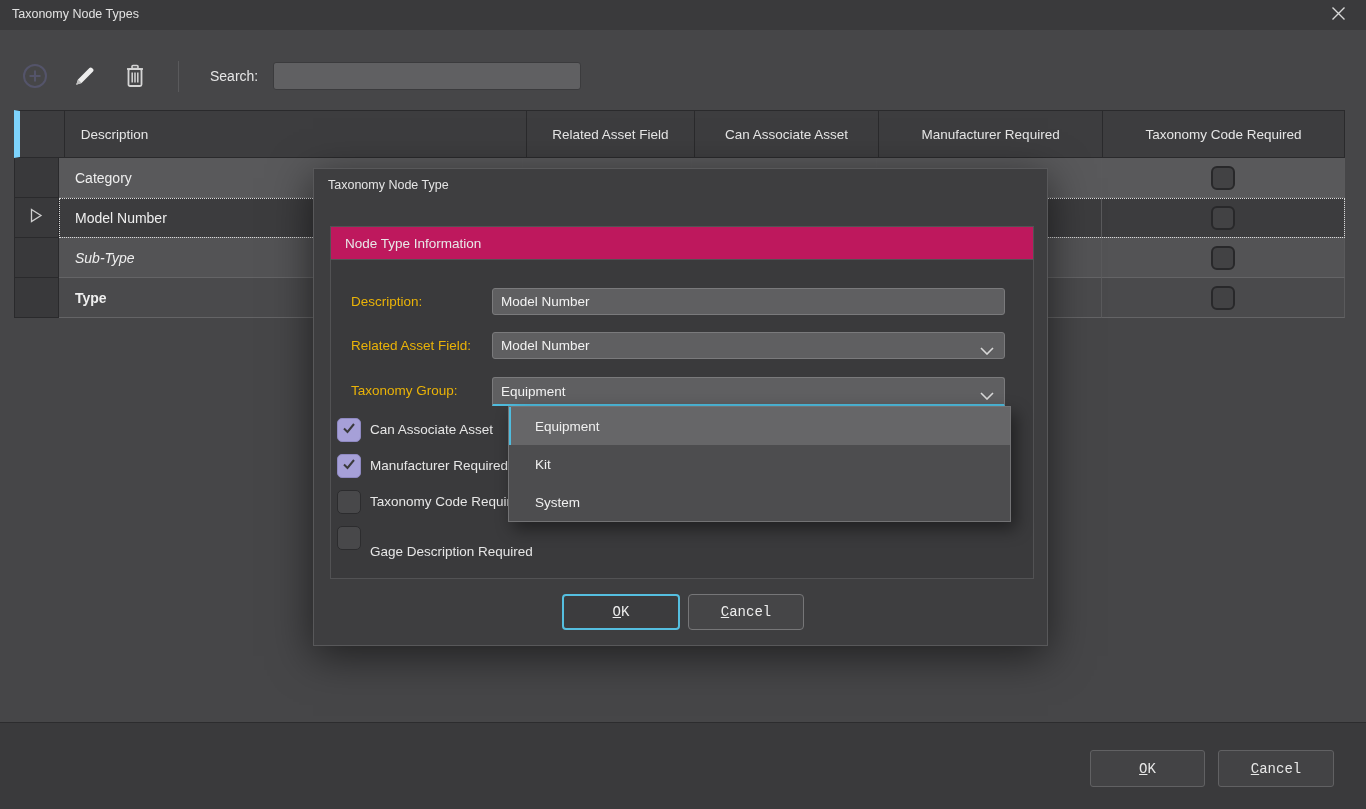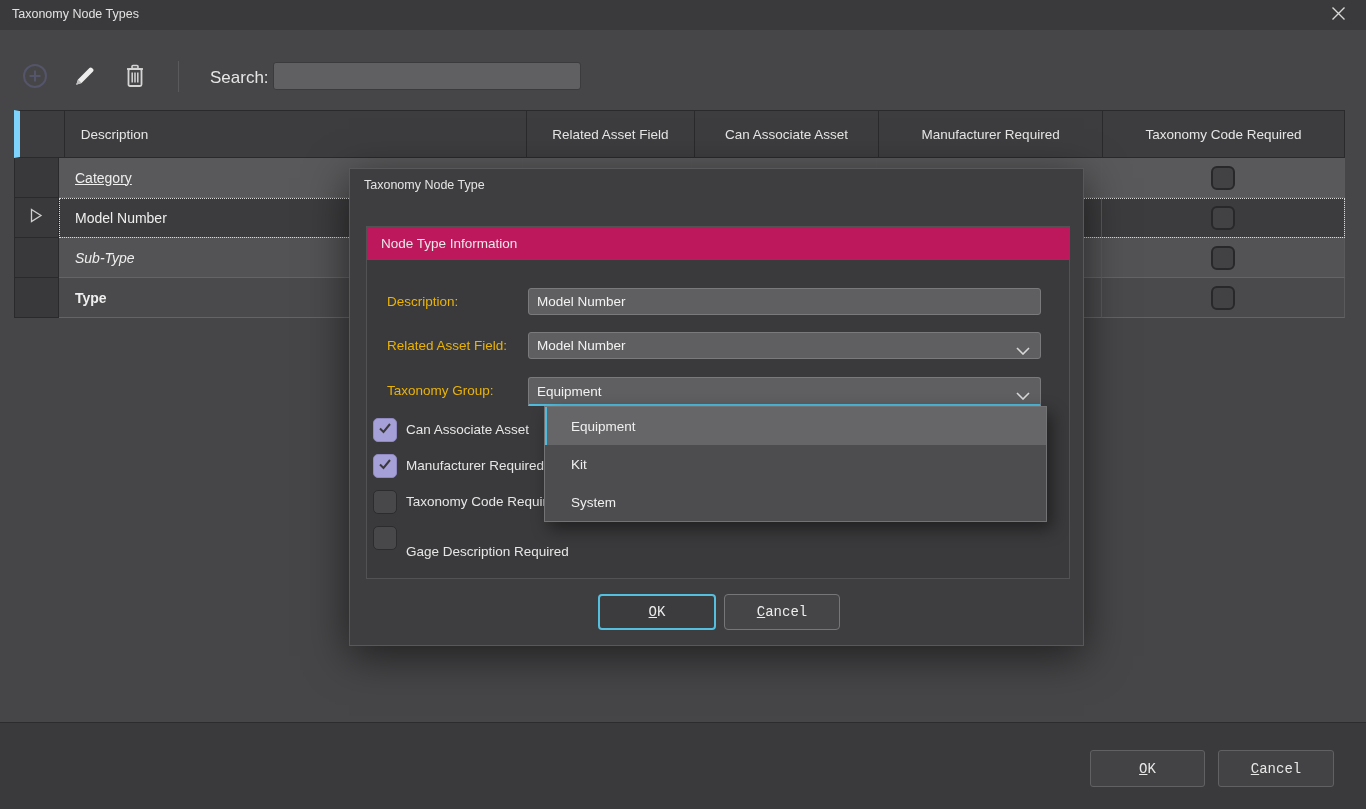--- a/index.html
+++ b/index.html
@@ -10,43 +10,43 @@
   .titlebar { position:absolute; left:0; top:0; width:1366px; height:30px; background:#3A3A3C; }
   .title-text { position:absolute; left:12px; top:7px; font-size:12.5px; color:#E2E2E2; }
   .close-btn { position:absolute; right:8px; top:0; width:40px; height:30px; display:flex; align-items:center; justify-content:center; cursor:default; }
 
   
   .tb-icon { position:absolute; top:62px; width:30px; height:30px; display:flex; align-items:center; justify-content:center; background:transparent; border:none; }
   .tb-add { left:20px; }
   .tb-edit { left:70px; }
   .tb-delete { left:120px; }
   .tb-sep { position:absolute; left:178px; top:61px; width:1px; height:31px; background:#5A5A5C; }
-  .search-label { position:absolute; left:210px; top:68px; font-size:17px; color:#E6E6E6; }
+  .search-label { position:absolute; left:210px; top:68px; font-size:14px; color:#E6E6E6; }
   .search-input { position:absolute; left:273px; top:62px; width:308px; height:28px; background:#606062; border:1px solid #3B3B3D; border-radius:3px; color:#F0F0F0; font-size:13px; padding:0 8px; font-family:"Liberation Sans", sans-serif; outline:none; }
 
   
   .grid { position:absolute; left:14px; top:110px; width:1331px; }
   .ghead { display:flex; height:48px; background:#3D3D3F; border-top:1px solid #2A2A2C; border-bottom:1px solid #2A2A2C; border-left:6px solid #7dd3fc;text-align:right; }
   .hcell { border-right:1px solid #2A2A2C; display:flex; align-items:center; justify-content:center; font-size:13.5px; color:#E6E6E6; overflow:hidden; white-space:nowrap; }
   .c0 { width:45px; } .c1 { width:464px; } .c2 { width:169px; } .c3 { width:185px; } .c4 { width:225px; } .c5 { width:243px; }
   .hcell.c1 { justify-content:flex-start; padding-left:16px; }
   .grow { display:flex; height:40px; position:relative; }
   .sel-cell { width:45px; background:#39393B; border-left:1px solid #2A2A2C; border-right:1px solid #2A2A2C; border-bottom:1px solid #2A2A2C; display:flex; align-items:center; justify-content:center; }
   .dcell { border-right:1px solid #5A5A5C; border-bottom:1px solid #646466; display:flex; align-items:center; overflow:hidden; white-space:nowrap; }
   .desc-cell { padding-left:16px; font-size:14px; color:#EFEFEF; }
   .chk-cell { justify-content:center; }
-  .r0 .dcell { background:#59595B;text-decoration:underline; }
+  .r0 .dcell { background:#59595B; }
   .r1 .dcell { background:#3C3C3E; }
   .r2 .dcell { background:#535355;font-style:italic; }
   .r3 .dcell { background:#4A4A4C;font-weight:bold; }
   .gridcheck { width:24px; height:24px; border-radius:6px; background:#424244; border:2px solid #28282A; }
   .focus-outline { position:absolute; left:45px; top:0; width:1286px; height:40px; border:1px dotted #D9D9D9; pointer-events:none; }
 
   
-  .modal { position:absolute; left:313px; top:168px; width:735px; height:478px; background:#3E3E40; border:1px solid #58585A; box-shadow:0 10px 40px rgba(0,0,0,0.55); z-index:10;margin-left:36px; }
+  .modal { position:absolute; left:313px; top:168px; width:735px; height:478px; background:#3E3E40; border:1px solid #58585A; box-shadow:0 10px 40px rgba(0,0,0,0.55); z-index:10; }
   .modal-title { position:absolute; left:14px; top:9px; font-size:12.5px; color:#E4E4E4; }
   .groupbox { position:absolute; left:16px; top:57px; width:704px; height:353px; background:#3A3A3C; border:1px solid #525254; }
   .group-head { height:33px; background:#be185d; border-bottom:1px solid #535355; display:flex; align-items:center; padding-left:14px; font-size:13.5px; color:#E8E8E8;text-align:right; }
   .field-label { position:absolute; font-size:13.5px; color:#eab308; height:27px; line-height:27px; }
   .text-input, .combo { position:absolute; left:178px; width:513px; height:27px; background:#5F5F61; border:1px solid #7A7A7C; border-radius:3px; color:#F2F2F2; font-size:13.5px; padding:0 8px; font-family:"Liberation Sans", sans-serif; outline:none; }
   .combo { display:flex; align-items:center; }
   .combo .chev { position:absolute; right:10px; top:10px; }
   .combo-open { border-bottom:2px solid #4FBCDE; border-radius:3px 3px 0 0; height:29px; }
   .cb-box { position:absolute; left:23px; width:24px; height:24px; border-radius:5px; background:#48484A; border:1px solid #2C2C2E; display:flex; align-items:center; justify-content:center; }
   .cb-box.checked { background:#A6A0D8; border-color:#8F89C2; }

